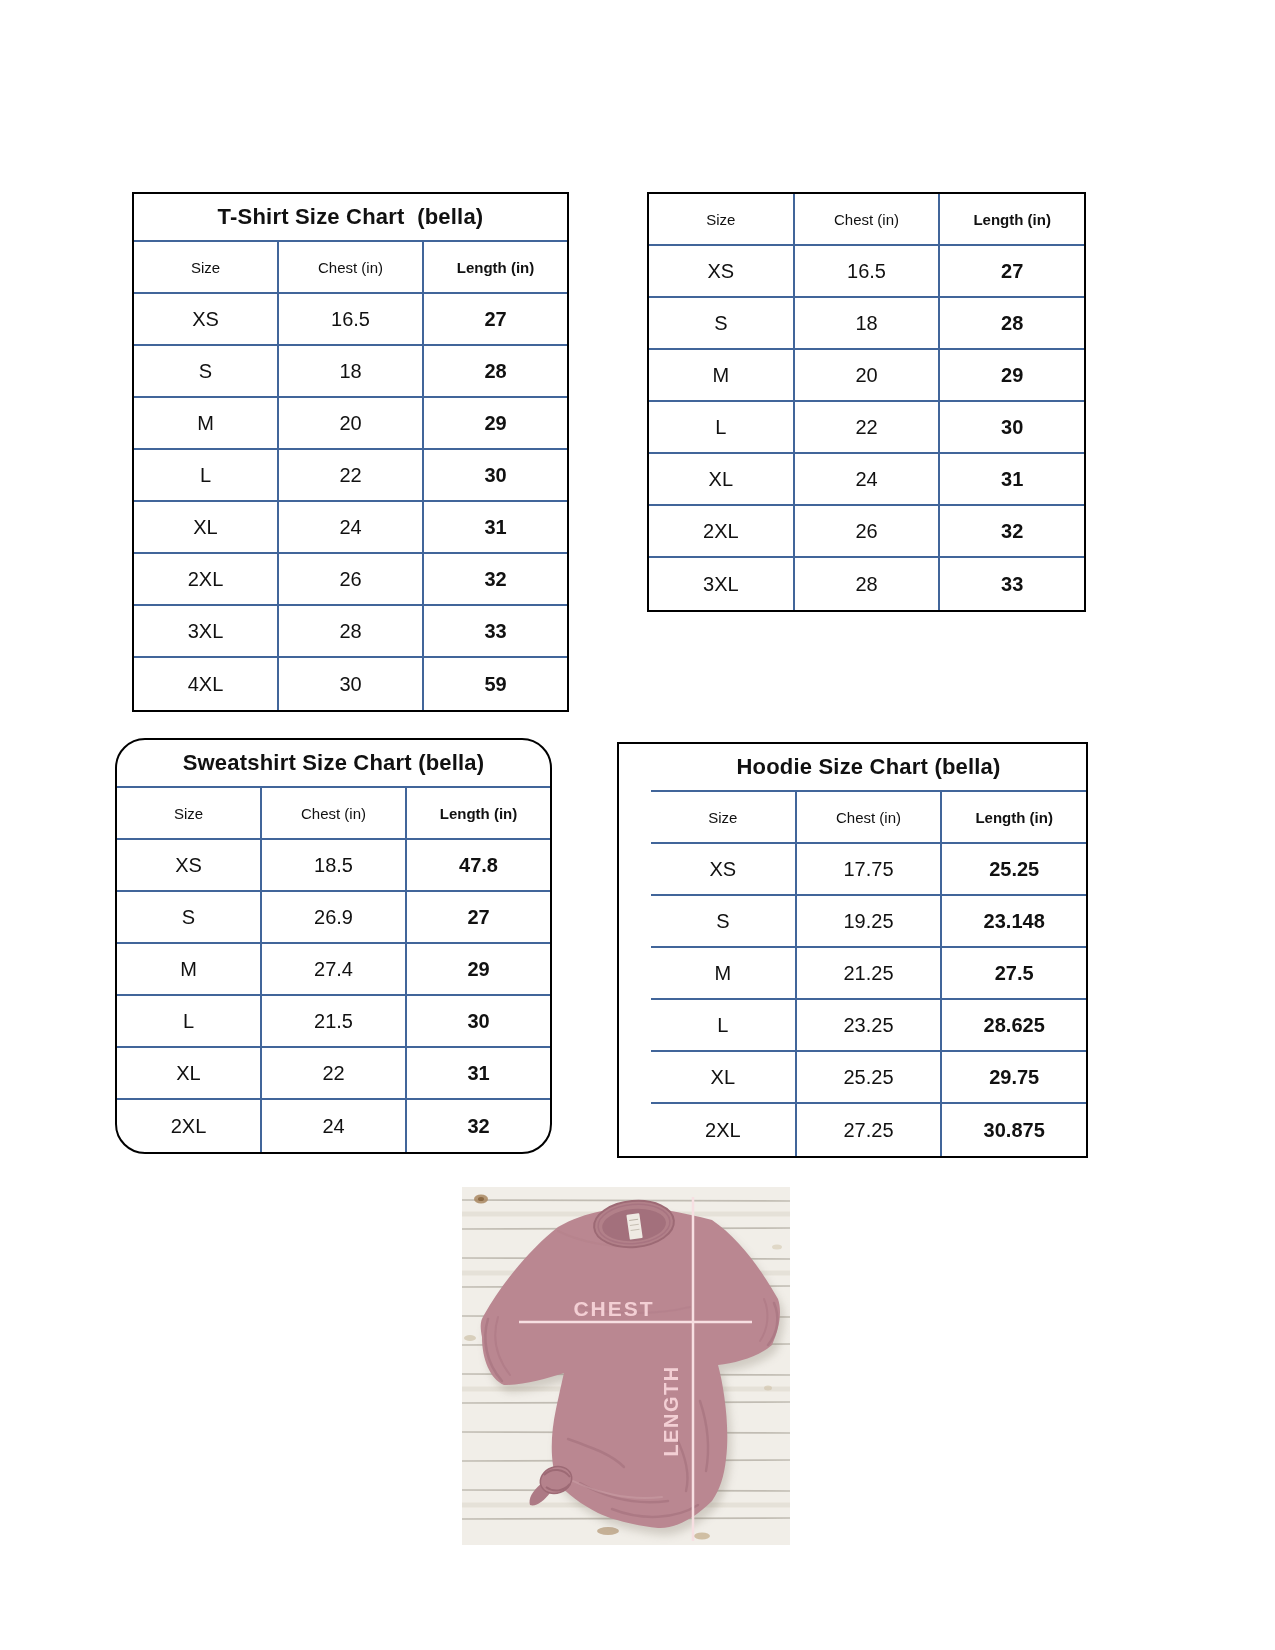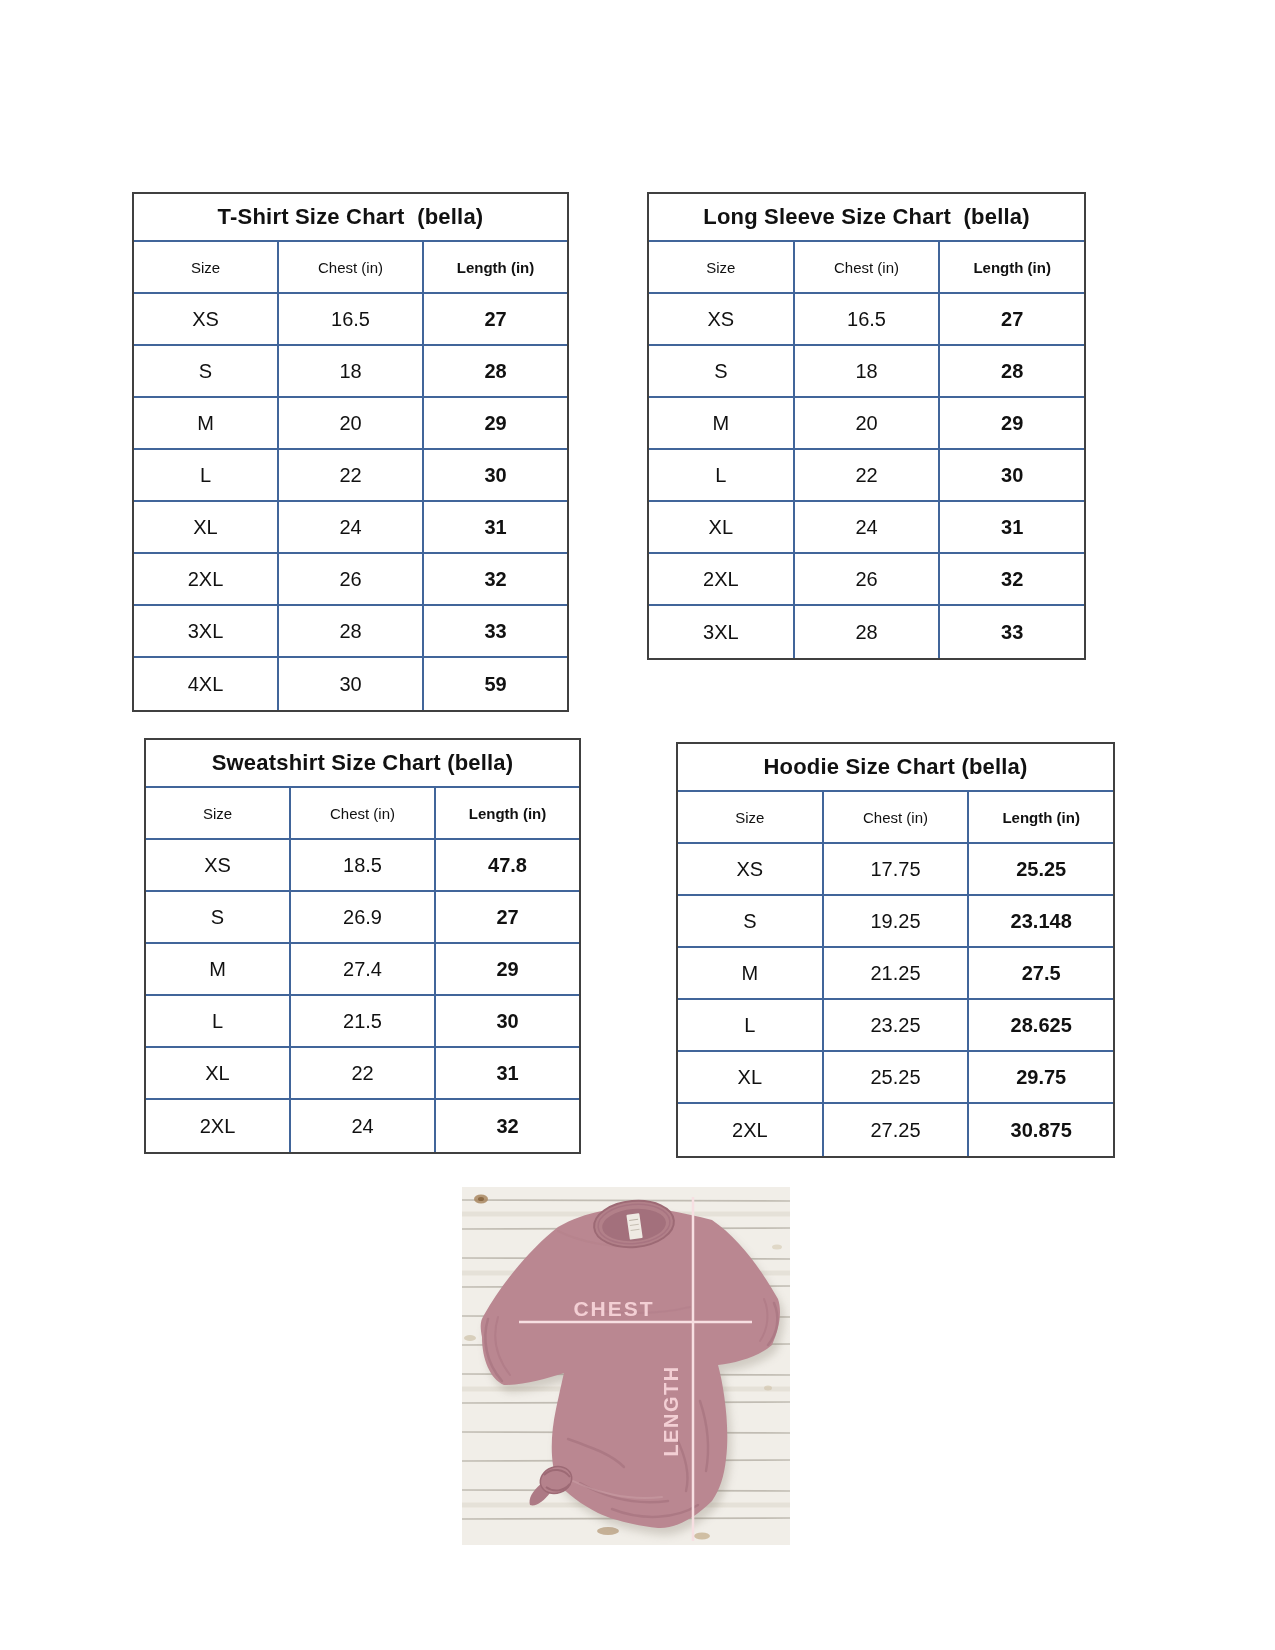--- a/index.html
+++ b/index.html
@@ -4,21 +4,21 @@
 <style>
   html,body{margin:0;padding:0;}
   body{
     width:1275px;height:1650px;position:relative;
     background:#ffffff;
     font-family:"Liberation Sans",sans-serif;
     color:#111111;
   }
   .size-table{
     position:absolute;background:#ffffff;
-    border:2px solid #404040;box-sizing:content-box;
+    border:2px solid #000000;box-sizing:content-box;
     display:flex;flex-direction:column;
   }
   .tbl-title{
     height:48px;box-sizing:border-box;border-bottom:2px solid #41659a;
     display:flex;align-items:center;justify-content:center;
     font-size:22px;font-weight:700;white-space:pre;letter-spacing:.2px;
   }
   .tbl-row{
     display:flex;height:52px;box-sizing:border-box;
     border-bottom:2px solid #41659a;
@@ -82,21 +82,20 @@
       <div class="tbl-cell">33</div>
     </div>
     <div class="tbl-row">
       <div class="tbl-cell">4XL</div>
       <div class="tbl-cell">30</div>
       <div class="tbl-cell">59</div>
     </div>
   </div>
 
 <div class="size-table" style="left:647px;top:192px;width:435px;">
-    <div class="tbl-title">Long Sleeve Size Chart  (bella)</div>
     <div class="tbl-row tbl-header">
       <div class="tbl-cell">Size</div>
       <div class="tbl-cell">Chest (in)</div>
       <div class="tbl-cell">Length (in)</div>
     </div>
     <div class="tbl-row">
       <div class="tbl-cell">XS</div>
       <div class="tbl-cell">16.5</div>
       <div class="tbl-cell">27</div>
     </div>
@@ -125,21 +124,21 @@
       <div class="tbl-cell">26</div>
       <div class="tbl-cell">32</div>
     </div>
     <div class="tbl-row">
       <div class="tbl-cell">3XL</div>
       <div class="tbl-cell">28</div>
       <div class="tbl-cell">33</div>
     </div>
   </div>
 
-<div class="size-table" style="left:144px;top:738px;width:433px;">
+<div class="size-table" style="left:115px;top:738px;width:433px;border-radius:30px;">
     <div class="tbl-title">Sweatshirt Size Chart (bella)</div>
     <div class="tbl-row tbl-header">
       <div class="tbl-cell">Size</div>
       <div class="tbl-cell">Chest (in)</div>
       <div class="tbl-cell">Length (in)</div>
     </div>
     <div class="tbl-row">
       <div class="tbl-cell">XS</div>
       <div class="tbl-cell">18.5</div>
       <div class="tbl-cell">47.8</div>
@@ -164,21 +163,21 @@
       <div class="tbl-cell">22</div>
       <div class="tbl-cell">31</div>
     </div>
     <div class="tbl-row">
       <div class="tbl-cell">2XL</div>
       <div class="tbl-cell">24</div>
       <div class="tbl-cell">32</div>
     </div>
   </div>
 
-<div class="size-table" style="left:676px;top:742px;width:435px;">
+<div class="size-table" style="left:617px;top:742px;width:435px;padding-left:32px;">
     <div class="tbl-title">Hoodie Size Chart (bella)</div>
     <div class="tbl-row tbl-header">
       <div class="tbl-cell">Size</div>
       <div class="tbl-cell">Chest (in)</div>
       <div class="tbl-cell">Length (in)</div>
     </div>
     <div class="tbl-row">
       <div class="tbl-cell">XS</div>
       <div class="tbl-cell">17.75</div>
       <div class="tbl-cell">25.25</div>

